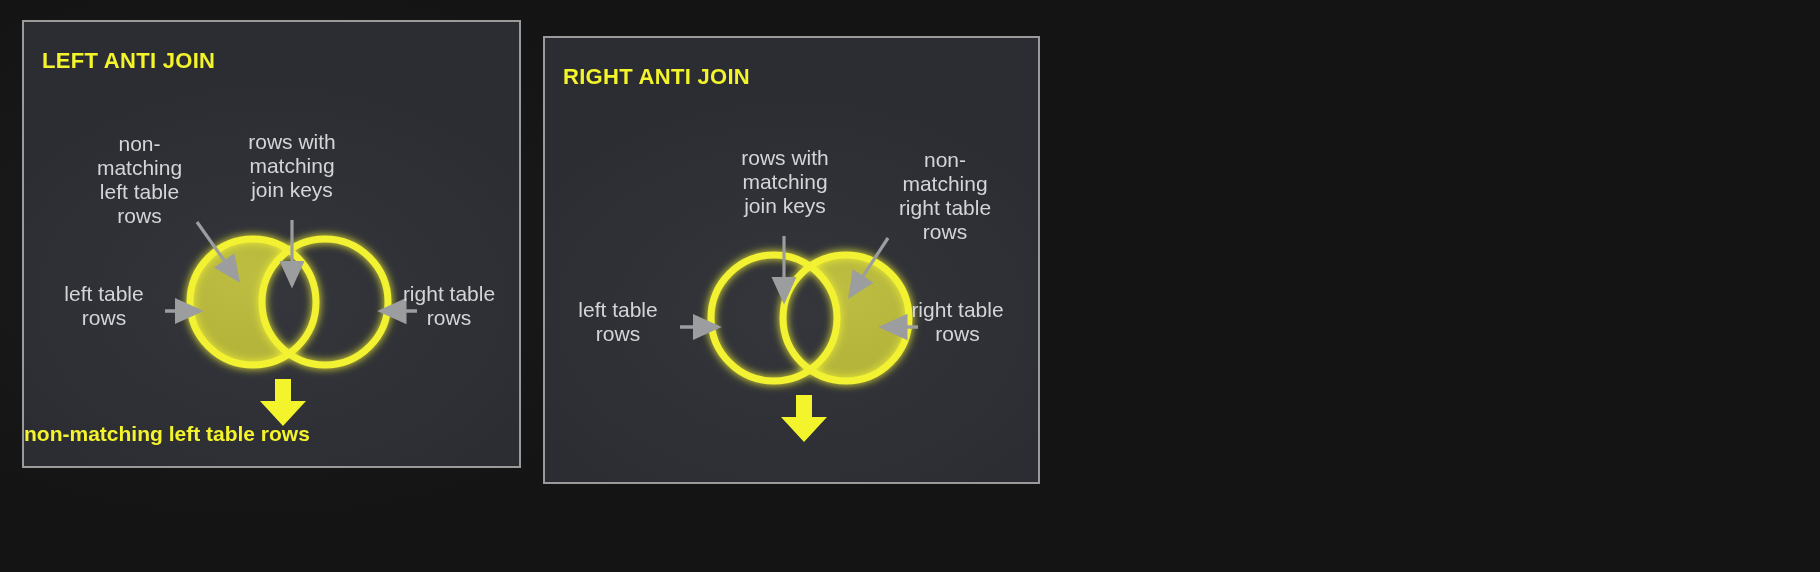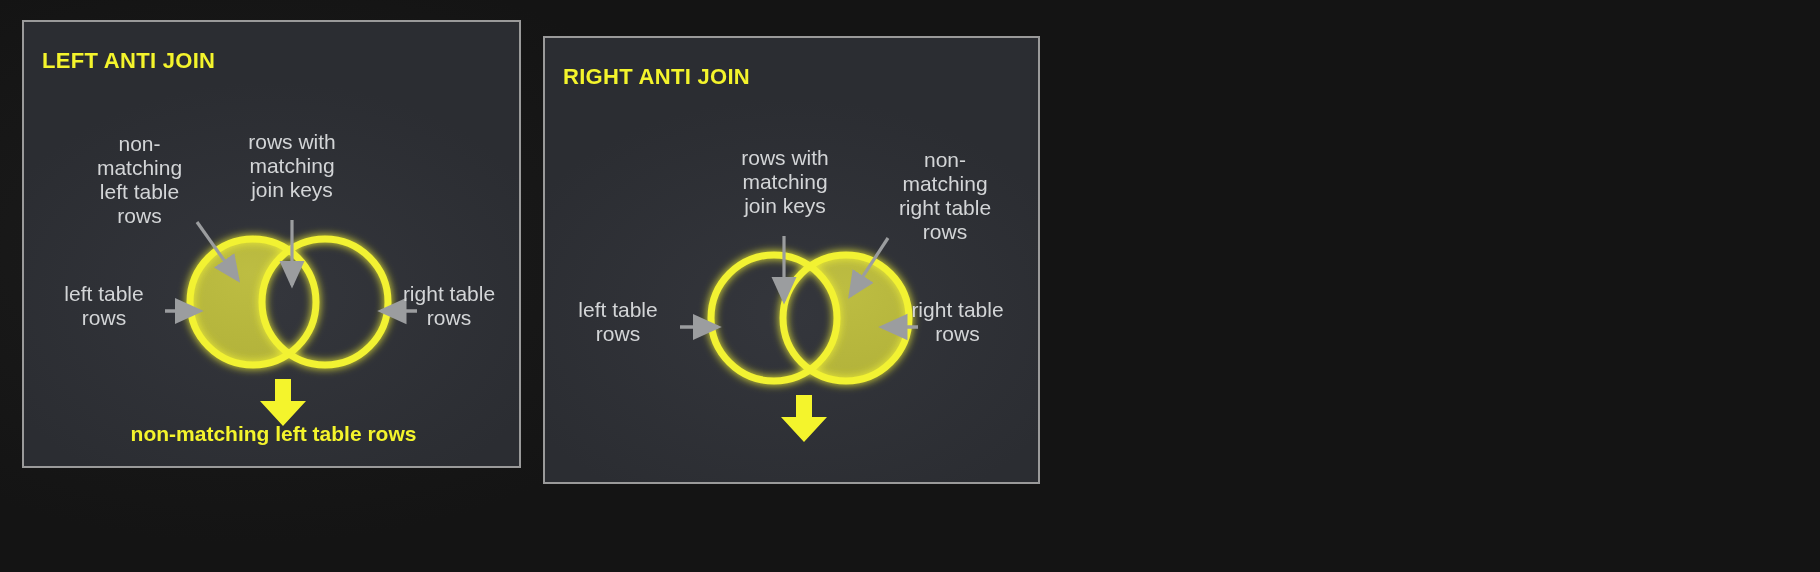--- a/index.html
+++ b/index.html
@@ -66,21 +66,20 @@
     line-height: 24px;
     text-align: center;
     white-space: pre-line;
   }
 
   .caption {
     position: absolute;
     font-size: 21px;
     font-weight: bold;
     color: #F4F42C;
-    text-align: center;
     white-space: nowrap;
   }
 
   svg.venn {
     position: absolute;
     overflow: visible;
   }
   svg.annot {
     position: absolute;
     overflow: visible;

